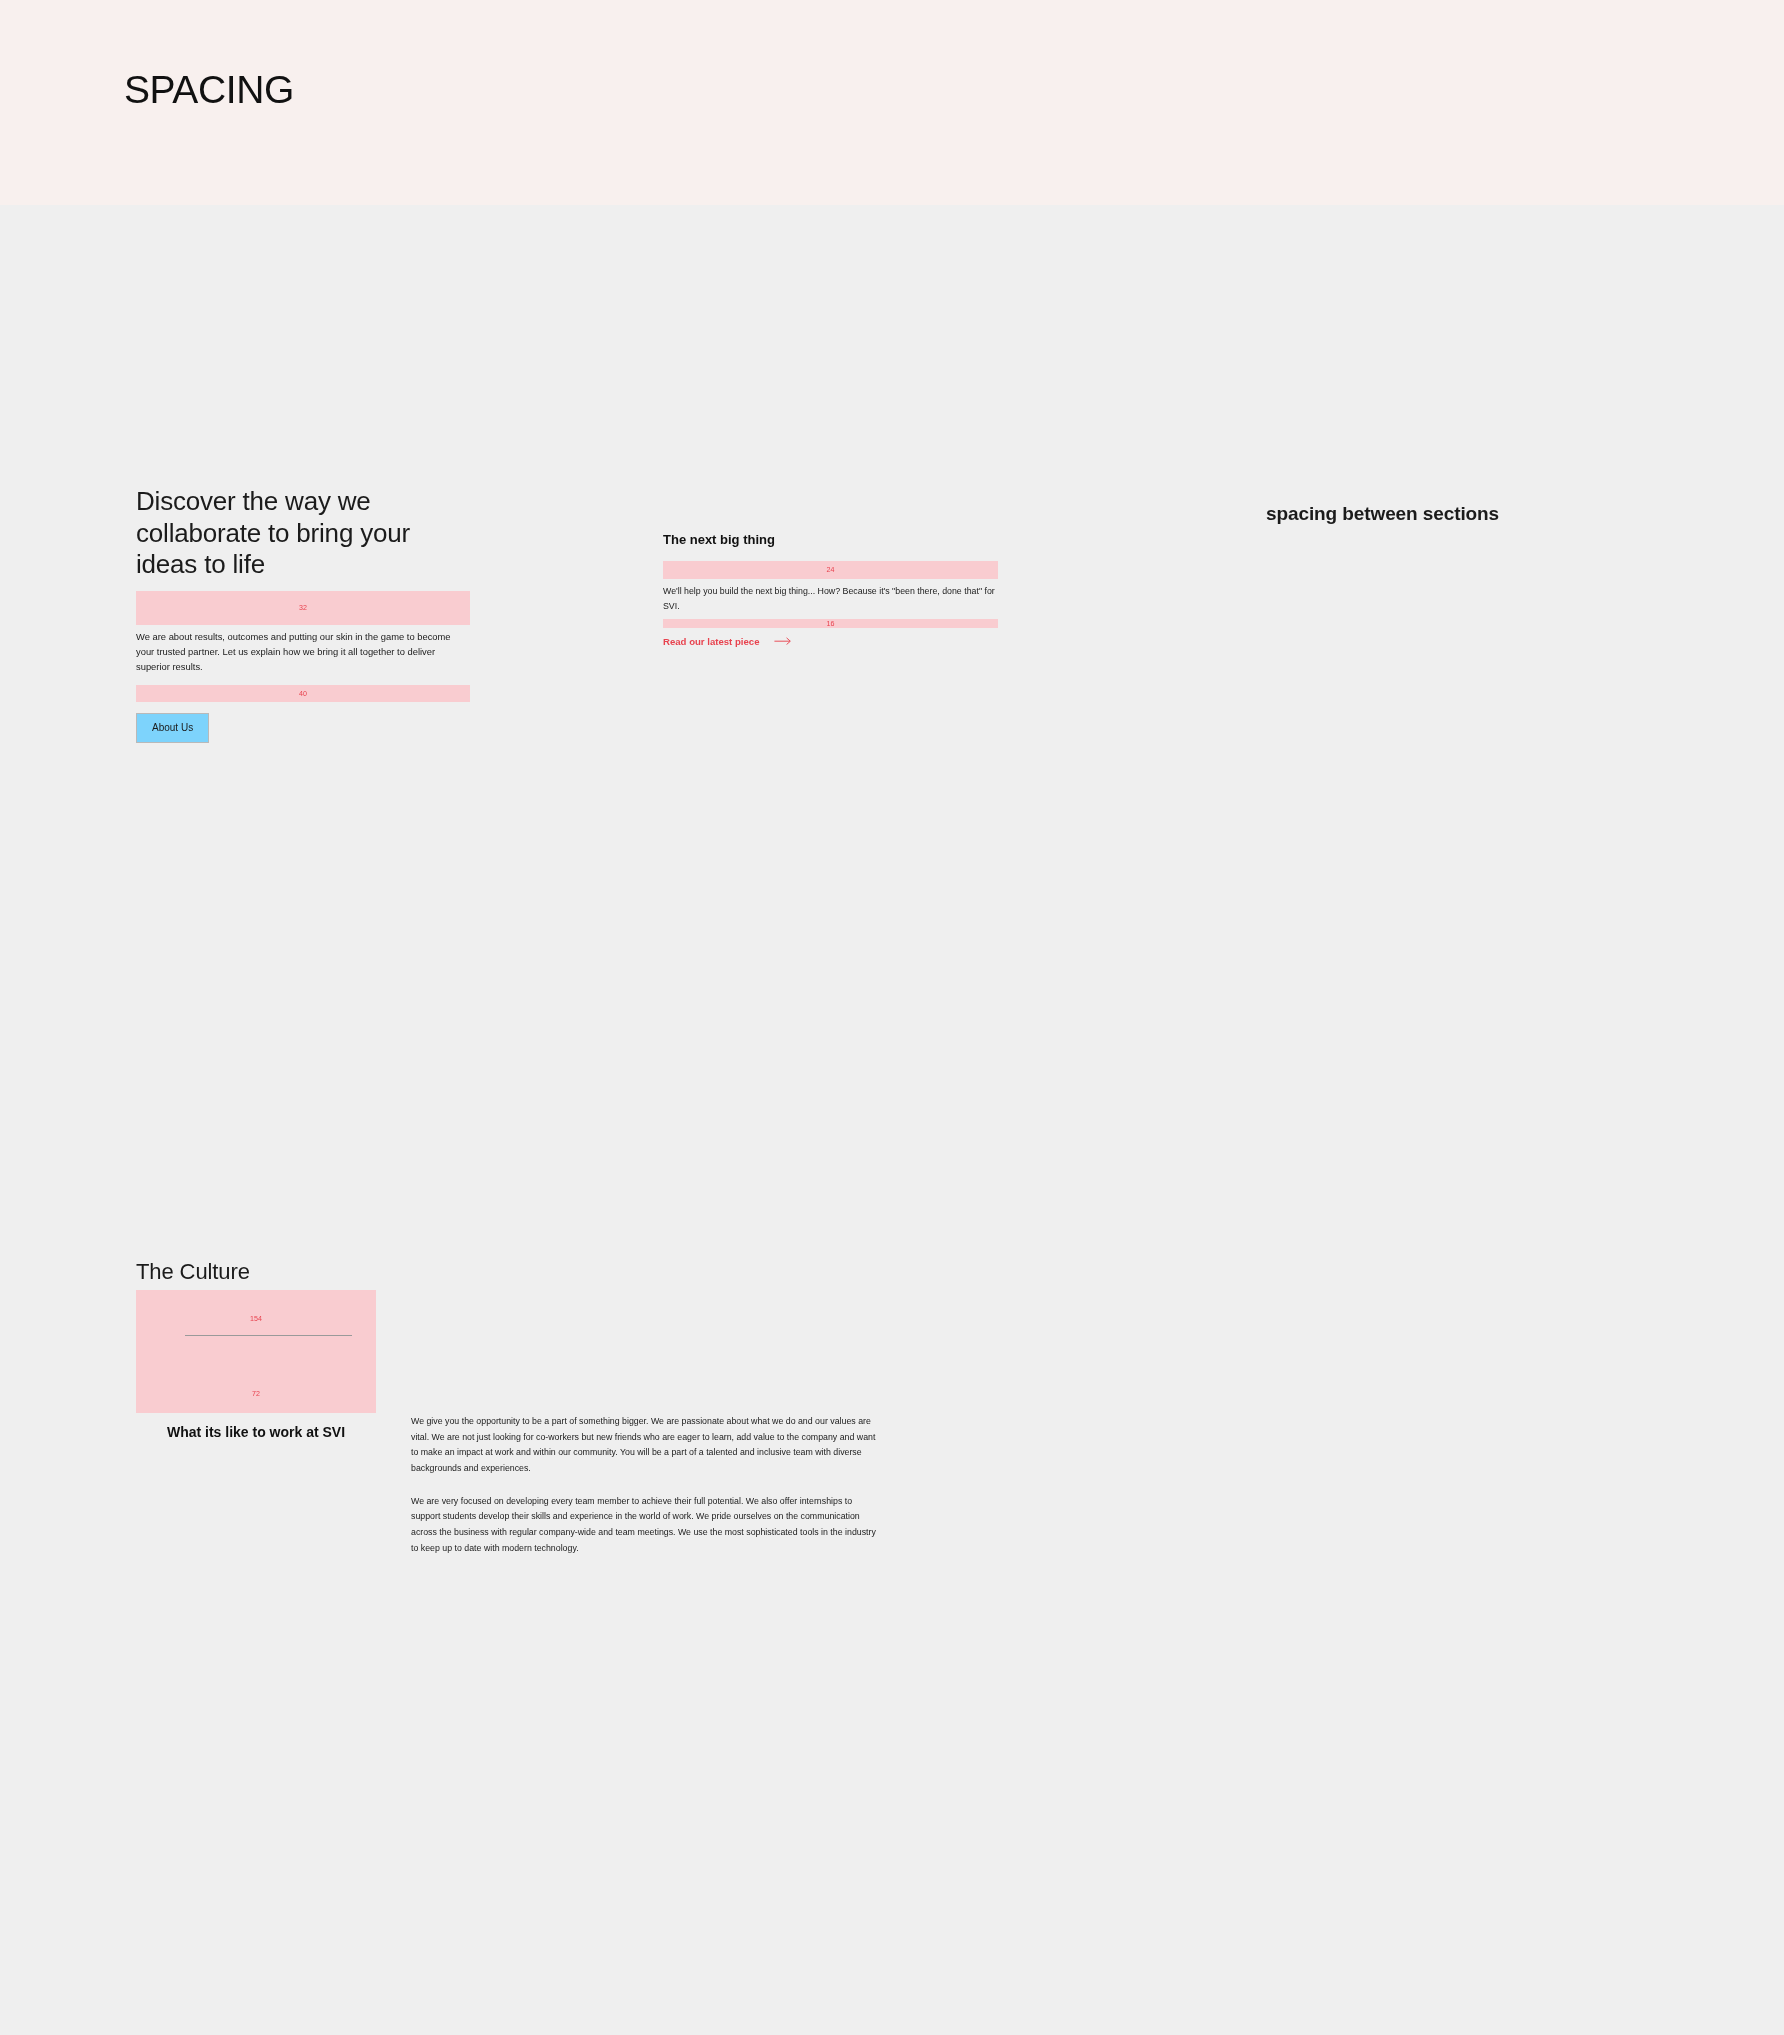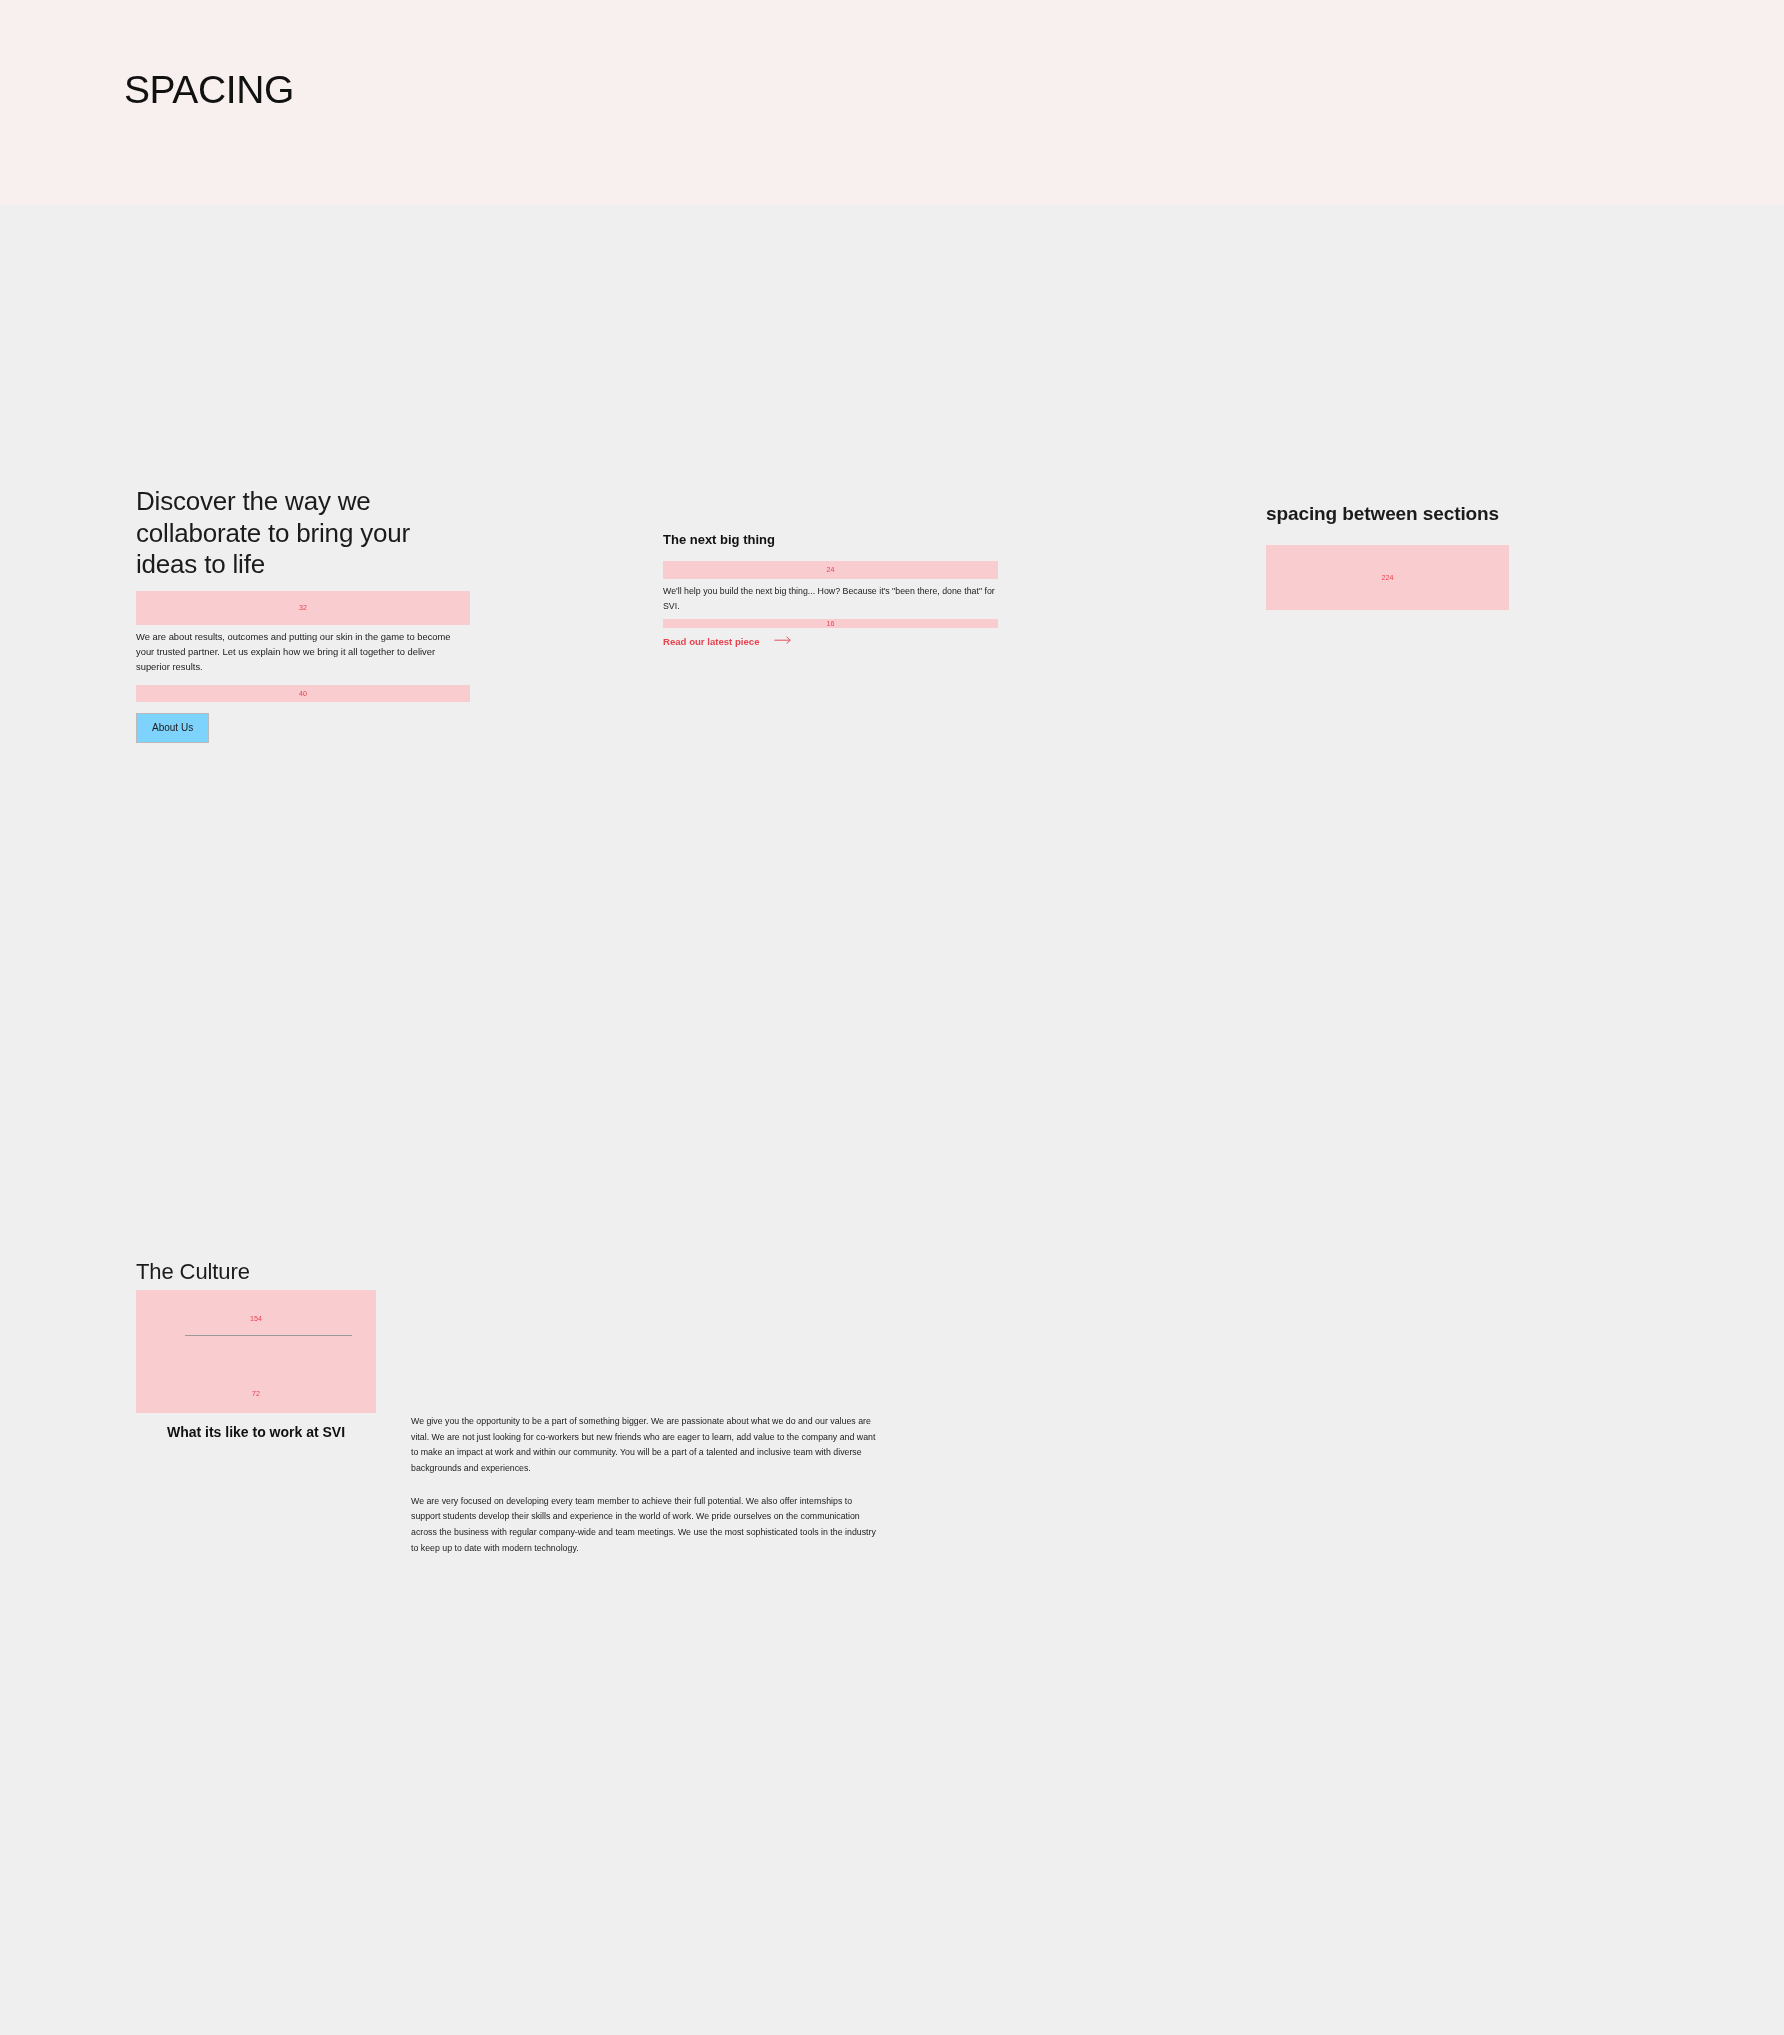--- a/index.html
+++ b/index.html
@@ -103,20 +103,21 @@
     font-weight: 700;
     color: #111111;
     margin: 0;
     line-height: 1.3;
   }
   .link-red {
     color: #e8434f;
     font-weight: 700;
     font-size: 9.6px;
     display: flex;
+    align-items: center;
     gap: 14.2px;
   }
   .arrow-svg { display: block; }
 
   .col-c {
     position: absolute;
     left: 1266px;
     top: 298px;
     width: 243px;
   }
@@ -213,23 +214,20 @@
           <svg class="arrow-svg" width="17.6" height="8.4" viewBox="0 0 42 20" fill="none" xmlns="http://www.w3.org/2000/svg">
             <path d="M1 10 H38" stroke="#e8434f" stroke-width="2.2"></path>
             <path d="M30 2 L39 10 L30 18" stroke="#e8434f" stroke-width="2.2" fill="none"></path>
           </svg>
         </span>
       </a>
     </div>
 
     <div class="col-c">
       <h3 class="h-spacing-sections">spacing between sections</h3>
-      <div class="spacer" style="height:65px;margin-top:20px;">
-        <span class="val">224</span>
-      </div>
     </div>
   </div>
 
   <div class="sec2">
     <h2 class="h-culture">The Culture</h2>
 
     <div class="culture-stack">
       <div class="spacer" style="height:84px;">
         <span class="val" style="top:34%;">154</span>
       </div>

